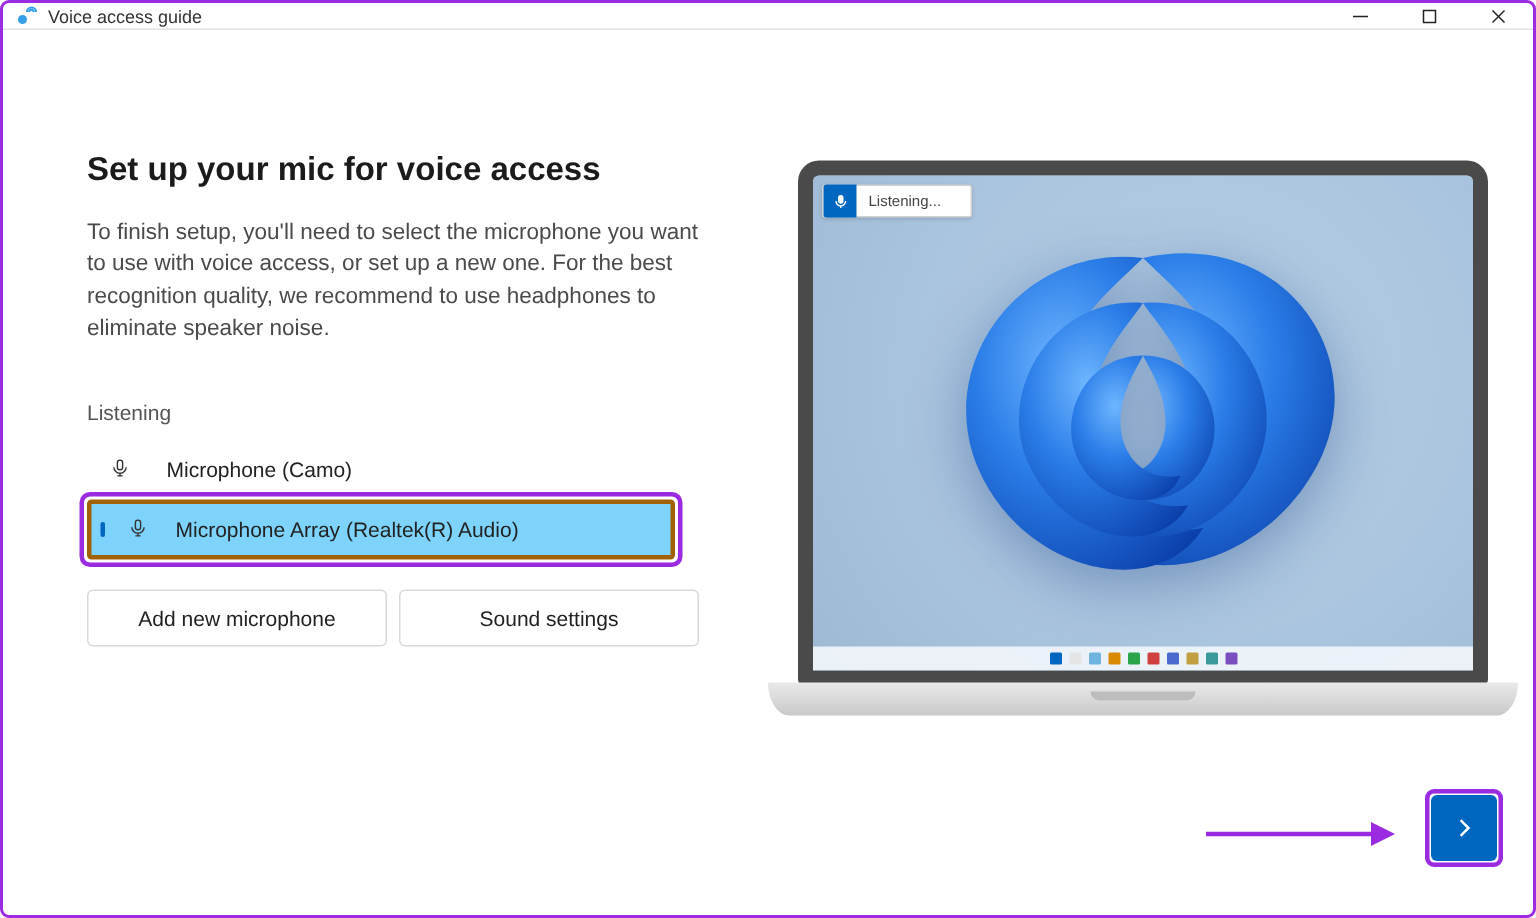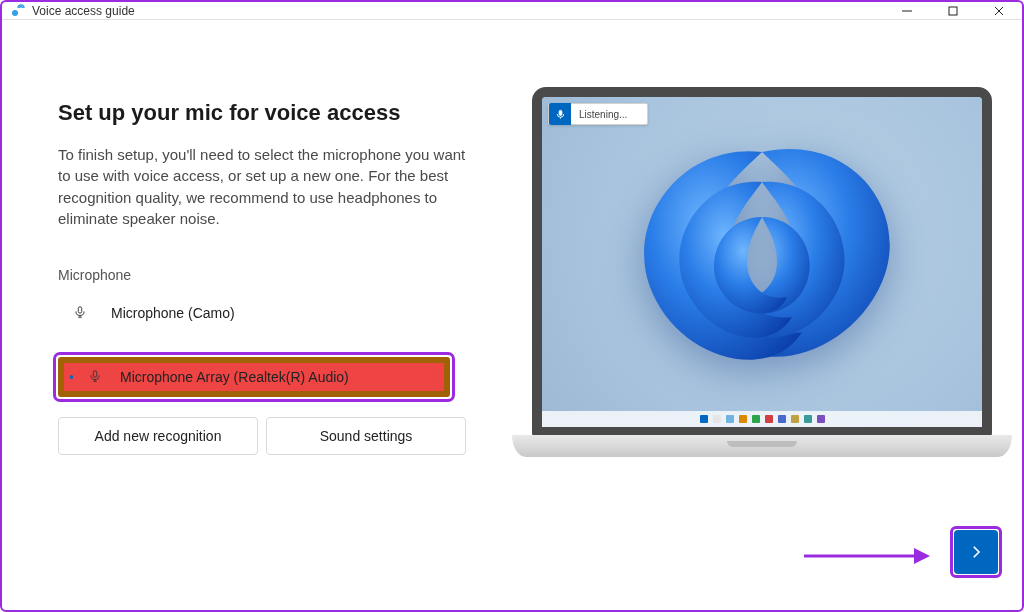--- a/index.html
+++ b/index.html
@@ -48,24 +48,23 @@
   }
   .section-label { font-size: 14px; color: #545454; margin-bottom: 10px; }
 
   .mic-list { margin-bottom: 20px; }
   .mic-item {
     display: flex; align-items: center; height: 40px; padding: 0 14px; font-size: 14px; color: #222;
     border: 1px solid transparent; border-radius: 3px;
   }
   .mic-item .mic-icon { margin-right: 24px; }
   .mic-item.selected {
-    background: #ef4444;
-    border: 6px solid #a16207;
+    background: #7dd3fc;
+    border: 3px solid #a16207;
     position: relative;
-    margin-top: 24px;
   }
   .mic-item.selected::before {
     content: ""; position: absolute; left: 6px; top: 12px; bottom: 12px; width: 3px;
     background: #0067c0; border-radius: 2px;
   }
   .mic-item.selected .mic-icon { margin-left: 10px; margin-right: 18px; }
   .highlight-selected {
     outline: 3px solid #9b2be0; outline-offset: 2px; border-radius: 2px;
     padding: 0; width: 392px;
   }
@@ -76,21 +75,21 @@
     flex: 0 0 200px; height: 38px;
     border: 1px solid #d9d9d9; border-radius: 4px; background: #fff;
     font-size: 14px; color: #222; cursor: pointer;
   }
 
   
   .right {
     flex: 1; position: relative;
   }
   .laptop {
-    position: absolute; left: 10px; top: 47px; width: 500px; height: 390px;
+    position: absolute; left: 10px; top: 67px; width: 500px; height: 390px;
   }
   .laptop-lid {
     position: absolute; left: 20px; top: 0; width: 460px; height: 350px;
     border: 10px solid #4a4a4a; border-radius: 14px 14px 4px 4px;
     background: #c6daec;
     overflow: hidden;
   }
   .laptop-cam {
     position: absolute; left: 50%; top: 4px; transform: translateX(-50%);
     width: 4px; height: 4px; border-radius: 50%; background: #222;
@@ -183,21 +182,21 @@
           </svg>
       </div>
     </div>
   </div>
 
   <div class="body">
     <div class="left">
       <h1 class="heading">Set up your mic for voice access</h1>
       <p class="desc">To finish setup, you'll need to select the microphone you want to use with voice access, or set up a new one. For the best recognition quality, we recommend to use headphones to eliminate speaker noise.</p>
 
-      <div class="section-label">Microphone</div>
+      <div class="section-label">Listening</div>
 
       <div class="mic-list">
         <div class="mic-item">
           <span class="mic-icon">
             <svg width="14" height="14" viewBox="0 0 24 24" fill="none" stroke="#333" stroke-width="1.6">
                 <rect x="9" y="3" width="6" height="11" rx="3"></rect>
                 <path d="M5 11a7 7 0 0 0 14 0M12 18v3M9 21h6"></path>
               </svg>
           </span>
           <span>Microphone (Camo)</span>
@@ -210,21 +209,21 @@
                   <rect x="9" y="3" width="6" height="11" rx="3"></rect>
                   <path d="M5 11a7 7 0 0 0 14 0M12 18v3M9 21h6"></path>
                 </svg>
             </span>
             <span>Microphone Array (Realtek(R) Audio)</span>
           </div>
         </div>
       </div>
 
       <div class="action-row">
-        <button class="action-btn">Add new recognition</button>
+        <button class="action-btn">Add new microphone</button>
         <button class="action-btn">Sound settings</button>
       </div>
     </div>
 
     <div class="right">
       <div class="laptop">
         <div class="laptop-lid">
           <div class="laptop-cam"></div>
           <div class="wallpaper">
             <svg class="bloom" width="300" height="280" viewBox="0 0 300 280">

